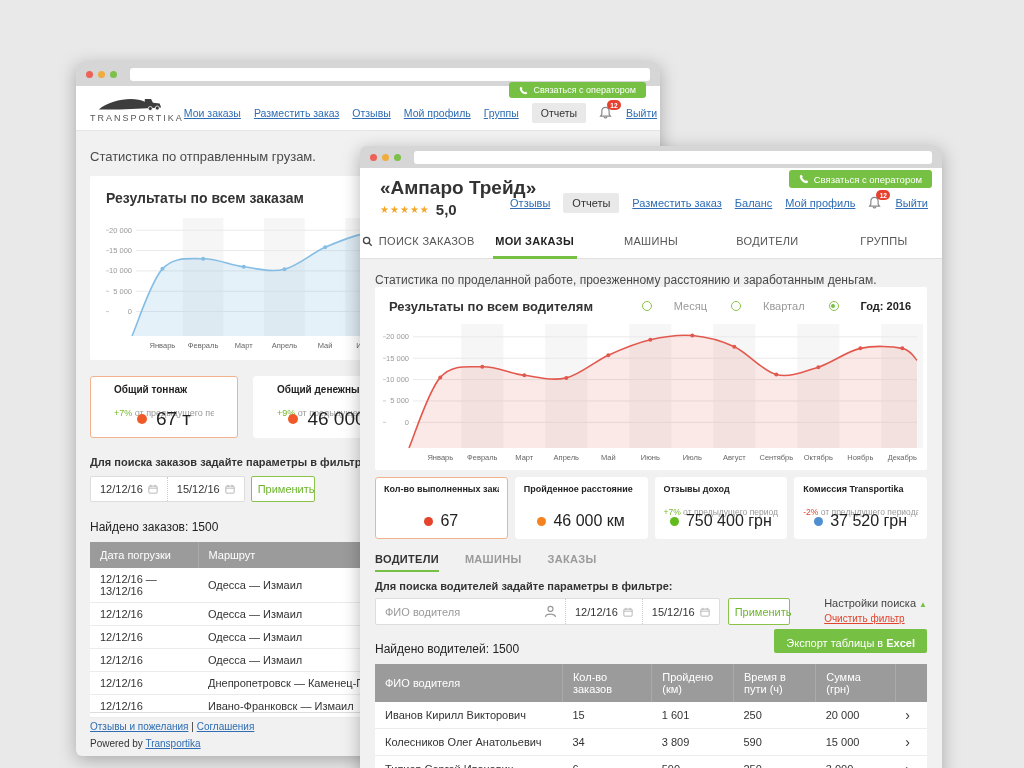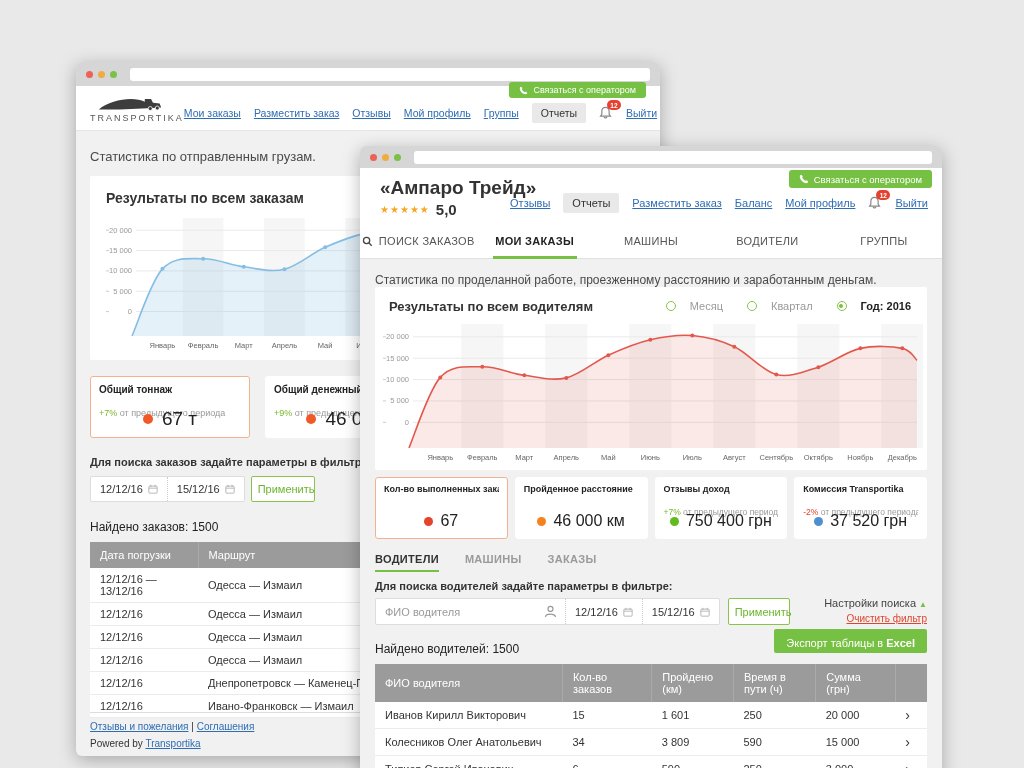--- a/index.html
+++ b/index.html
@@ -37,22 +37,22 @@
             padding:0 14px;border-bottom:1px solid #e5e5e5;}
   .b-logo{display:flex;flex-direction:column;align-items:center;margin-top:2px;}
   .b-logo-text{font-size:9px;letter-spacing:2px;color:#555;margin-top:1px;}
   .b-nav{margin-left:auto;display:flex;align-items:center;gap:13px;font-size:10.5px;margin-top:10px;}
   #backwin .contact-btn{right:14px;top:-4px;height:16px;}
   .b-body{position:relative;padding:0 14px;height:calc(100% - 68px);box-sizing:border-box;}
   .b-heading{font-size:13px;color:#4a4a4a;padding-top:18px;}
   .b-chart-card{background:#fff;margin-top:12px;padding:14px 16px 4px;border-radius:2px;}
   .b-chart-title{font-size:14px;font-weight:bold;color:#333;}
   .b-stat-row{display:flex;gap:15px;margin-top:16px;}
-  .b-stat-card{position:relative;width:160px;height:62px;background:#fff;border:1px solid #fff;
-               border-radius:3px;padding:7px 8px;box-sizing:border-box;}
+  .b-stat-card{position:relative;width:148px;height:62px;background:#fff;border:1px solid #fff;
+               border-radius:3px;padding:7px 23px;box-sizing:border-box;}
   .b-stat-card.selected{border-color:#f3b28e;}
   .stat-title{font-size:10px;font-weight:bold;color:#222;white-space:nowrap;overflow:hidden;}
   .stat-delta{font-size:9px;color:#999;margin-top:13px;white-space:nowrap;overflow:hidden;}
   .stat-value{position:absolute;left:0;right:0;bottom:7px;display:flex;align-items:center;
               justify-content:center;gap:9px;font-size:19px;color:#222;}
   .dot{border-radius:50%;flex:none;}
   .dot.d10{width:10px;height:10px;}
   .dot.d9{width:9px;height:9px;}
   .filter-heading{font-size:11px;font-weight:bold;color:#333;margin-top:18px;}
   .filter-row{display:flex;align-items:stretch;gap:6px;height:26px;margin-top:8px;}
@@ -86,21 +86,21 @@
          color:#555;letter-spacing:0.3px;position:relative;cursor:pointer;}
   .f-tab.active{font-weight:bold;color:#222;}
   .f-tab.active::after{content:"";position:absolute;left:14%;right:14%;bottom:-1px;height:3px;
                        background:#76c043;}
   .f-body{padding:0 15px;}
   .f-heading{font-size:12px;color:#4a4a4a;padding-top:14px;}
   .f-chart-card{position:relative;background:#fff;margin-top:0;padding:12px 14px 2px;border-radius:2px;}
   .f-chart-title{font-size:13px;font-weight:bold;color:#333;}
   .radio-group{position:absolute;right:16px;top:13px;display:flex;gap:24px;align-items:center;
                font-size:11px;}
-  .radio-opt{display:flex;align-items:center;gap:14px;color:#9a9a9a;cursor:pointer;}
+  .radio-opt{display:flex;align-items:center;gap:22px;color:#9a9a9a;cursor:pointer;}
   .radio-opt.sel{color:#222;font-weight:bold;}
   .radio{width:10px;height:10px;border:1.5px solid #8bc34a;border-radius:50%;box-sizing:border-box;
          position:relative;flex:none;}
   .radio-opt.sel .radio::after{content:"";position:absolute;left:1.5px;top:1.5px;width:4px;height:4px;
          border-radius:50%;background:#76c043;}
   .f-stat-row{display:flex;gap:7px;margin-top:7px;}
   .f-stat-card{position:relative;flex:1;height:62px;background:#fff;border:1px solid #fff;
                border-radius:3px;padding:6px 8px;box-sizing:border-box;overflow:hidden;}
   .f-stat-card.selected{border-color:#f3b28e;}
   .f-stat-card .stat-title{font-size:9px;}
@@ -109,21 +109,21 @@
   .sub-tabs{display:flex;gap:26px;margin-top:14px;font-size:11px;font-weight:bold;letter-spacing:0.3px;}
   .sub-tab{color:#9a9a9a;cursor:pointer;padding-bottom:5px;}
   .sub-tab.active{color:#333;border-bottom:2px solid #76c043;}
   .f-filter-heading{font-size:11px;font-weight:bold;color:#333;margin-top:8px;}
   .f-filter-row{display:flex;align-items:stretch;gap:8px;height:27px;margin-top:6px;}
   .f-compound{flex:0 0 337px;}
   .name-input{flex:1;border:none;outline:none;font-size:11px;padding:0 9px;color:#333;min-width:0;
               font-family:"Liberation Sans",sans-serif;background:transparent;}
   .name-input::placeholder{color:#9a9a9a;}
   .icon-cell{display:flex;align-items:center;padding:0 8px;}
-  .search-settings{margin-left:auto;text-align:right;font-size:11px;color:#444;line-height:1;}
+  .search-settings{margin-left:auto;text-align:left;font-size:11px;color:#444;line-height:1;}
   .clear-filter{display:inline-block;margin-top:5px;color:#e0442e;text-decoration:underline;
                 font-size:10px;cursor:pointer;}
   .tri{color:#76c043;font-size:8px;}
   .f-results-row{display:flex;justify-content:space-between;align-items:flex-end;margin-top:4px;}
   .f-results{font-size:12px;color:#222;}
   .export-btn{background:#76c043;color:#fff;border:none;border-radius:2px;height:24px;
               padding:8px 12px;font-size:11px;cursor:pointer;margin-bottom:3px;
               font-family:"Liberation Sans",sans-serif;}
   #frontwin table.data td{padding:6px 10px;}
 </style>

